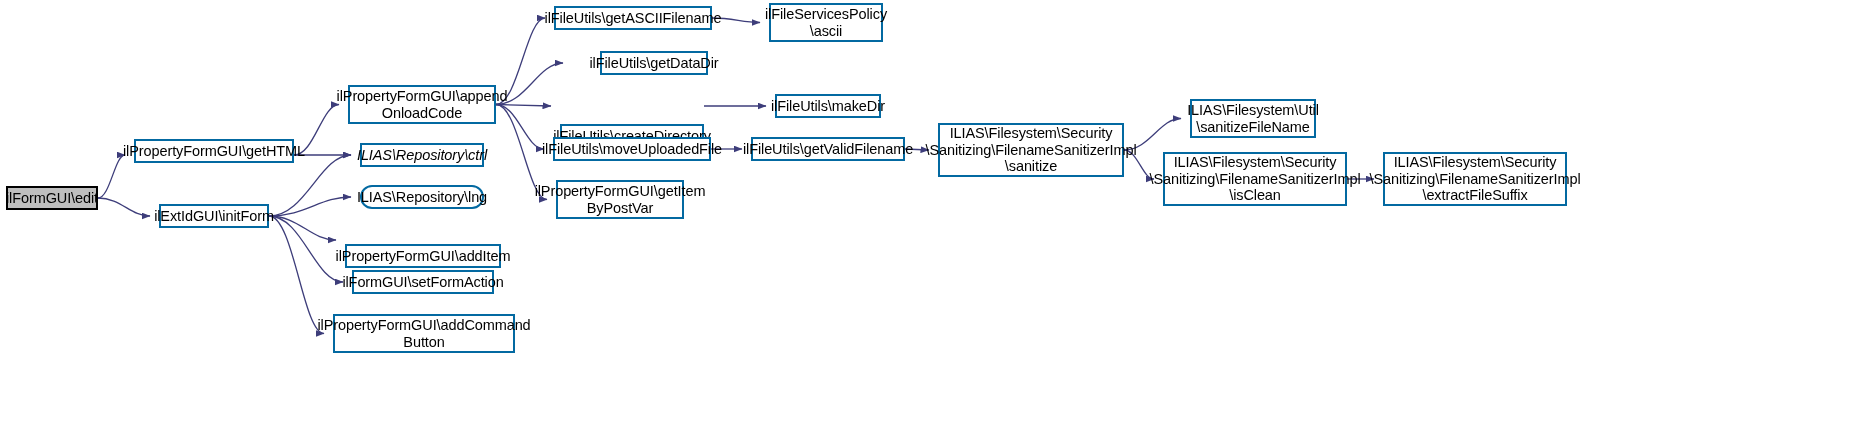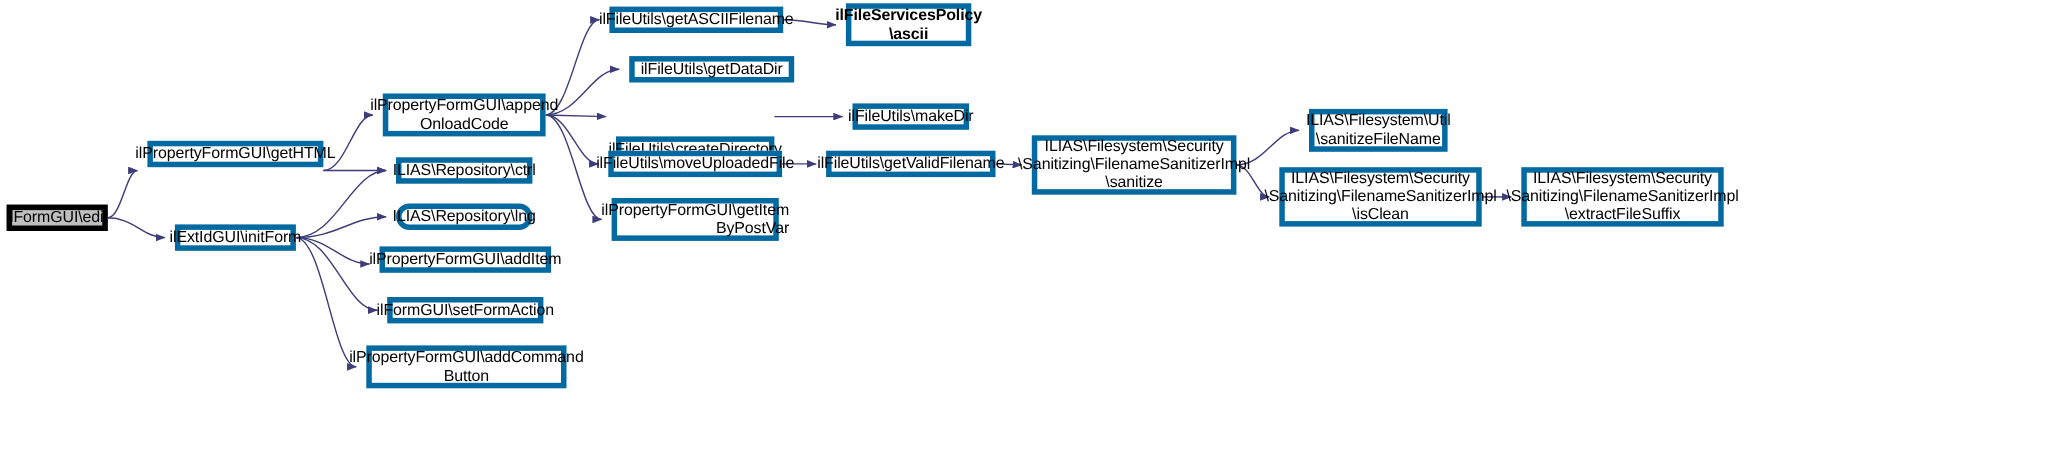--- a/index.html
+++ b/index.html
@@ -19,21 +19,21 @@
     position: absolute;
     left: 0;
     top: 0;
     width: 1876px;
     height: 423px;
     pointer-events: none;
   }
   .node {
     position: absolute;
     box-sizing: border-box;
-    border: 5px solid #0369a1;
+    border: 2px solid #0369a1;
     background: #ffffff;
     color: #000000;
     font-size: 14.5px;
     line-height: 16.5px;
     display: flex;
     align-items: center;
     justify-content: center;
     text-align: center;
     white-space: pre-line;
     letter-spacing: -0.1px;
@@ -72,37 +72,37 @@
         <path d="M704,106 L766,106" fill="none" stroke="#3d3d7a" stroke-width="1.3" marker-end="url(#arrowhead)"></path>
         <path d="M711,149 L742,149" fill="none" stroke="#3d3d7a" stroke-width="1.3" marker-end="url(#arrowhead)"></path>
         <path d="M905,149 L929,150" fill="none" stroke="#3d3d7a" stroke-width="1.3" marker-end="url(#arrowhead)"></path>
         <path d="M1124,150 C1149.65,150 1159.34,118.5 1181,118.5" fill="none" stroke="#3d3d7a" stroke-width="1.3" marker-end="url(#arrowhead)"></path>
         <path d="M1124,150 C1137.5,150 1142.6,179 1154,179" fill="none" stroke="#3d3d7a" stroke-width="1.3" marker-end="url(#arrowhead)"></path>
         <path d="M1347,179 L1374,179" fill="none" stroke="#3d3d7a" stroke-width="1.3" marker-end="url(#arrowhead)"></path>
       </g>
   </svg>
   <div id="node-layer">
       <div class="node root" style="left: 6px; top: 186px; width: 92px; height: 24px; background: rgb(191, 191, 191);">ilFormGUI\edit</div>
-      <div class="node" style="left: 134px; top: 128px; width: 160px; height: 24px;">ilPropertyFormGUI\getHTML</div>
+      <div class="node" style="left: 134px; top: 139px; width: 160px; height: 24px;">ilPropertyFormGUI\getHTML</div>
       <div class="node" style="left: 159px; top: 204px; width: 110px; height: 24px;">ilExtIdGUI\initForm</div>
       <div class="node" style="left: 348px; top: 85px; width: 148px; height: 39px;">ilPropertyFormGUI\append
 OnloadCode</div>
-      <div class="node" style="left: 360px; top: 143px; width: 124px; height: 24px;">ILIAS\Repository\ctrl</div>
+      <div class="node" style="left: 360px; top: 143px; width: 124px; height: 24px; font-style: italic;">ILIAS\Repository\ctrl</div>
       <div class="node" style="left: 360px; top: 185px; width: 124px; height: 24px; border-radius: 12px;">ILIAS\Repository\lng</div>
-      <div class="node" style="left: 345px; top: 224px; width: 156px; height: 24px;">ilPropertyFormGUI\addItem</div>
+      <div class="node" style="left: 345px; top: 244px; width: 156px; height: 24px;">ilPropertyFormGUI\addItem</div>
       <div class="node" style="left: 352px; top: 270px; width: 142px; height: 24px;">ilFormGUI\setFormAction</div>
       <div class="node" style="left: 333px; top: 314px; width: 182px; height: 39px;">ilPropertyFormGUI\addCommand
 Button</div>
       <div class="node" style="left: 554px; top: 6px; width: 158px; height: 24px;">ilFileUtils\getASCIIFilename</div>
-      <div class="node" style="left: 572px; top: 51px; width: 150px; height: 24px;">ilFileUtils\getDataDir</div>
+      <div class="node" style="left: 600px; top: 51px; width: 108px; height: 24px;">ilFileUtils\getDataDir</div>
       <div class="node" style="left: 560px; top: 94px; width: 144px; height: 24px; margin-top: 30px;">ilFileUtils\createDirectory</div>
       <div class="node" style="left: 553px; top: 137px; width: 158px; height: 24px;">ilFileUtils\moveUploadedFile</div>
-      <div class="node" style="left: 556px; top: 180px; width: 152px; height: 39px; text-align: right;">ilPropertyFormGUI\getItem
+      <div class="node" style="left: 556px; top: 180px; width: 128px; height: 39px;">ilPropertyFormGUI\getItem
 ByPostVar</div>
-      <div class="node" style="left: 769px; top: 3px; width: 114px; height: 39px; font-weight: bold;">ilFileServicesPolicy
+      <div class="node" style="left: 769px; top: 3px; width: 114px; height: 39px;">ilFileServicesPolicy
 \ascii</div>
       <div class="node" style="left: 775px; top: 94px; width: 106px; height: 24px;">ilFileUtils\makeDir</div>
       <div class="node" style="left: 751px; top: 137px; width: 154px; height: 24px;">ilFileUtils\getValidFilename</div>
       <div class="node" style="left: 938px; top: 123px; width: 186px; height: 54px;">ILIAS\Filesystem\Security
 \Sanitizing\FilenameSanitizerImpl
 \sanitize</div>
       <div class="node" style="left: 1190px; top: 99px; width: 126px; height: 39px;">ILIAS\Filesystem\Util
 \sanitizeFileName</div>
       <div class="node" style="left: 1163px; top: 152px; width: 184px; height: 54px;">ILIAS\Filesystem\Security
 \Sanitizing\FilenameSanitizerImpl

